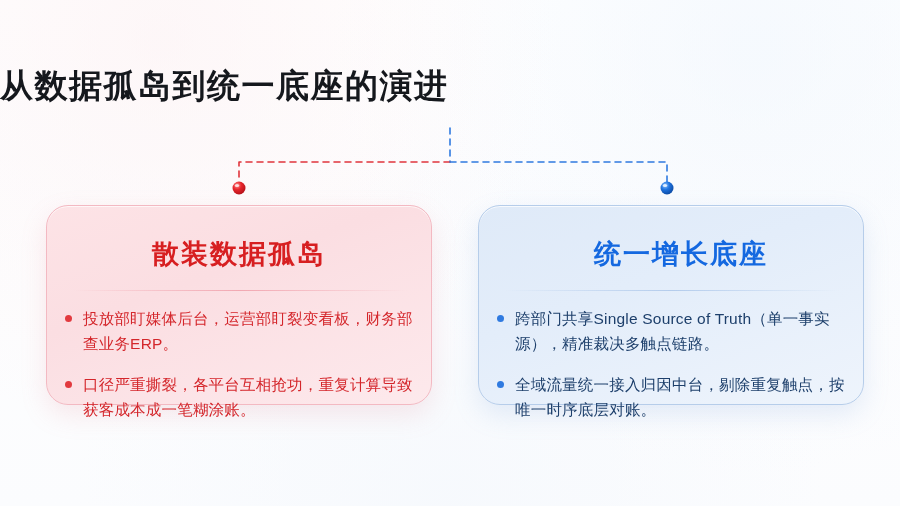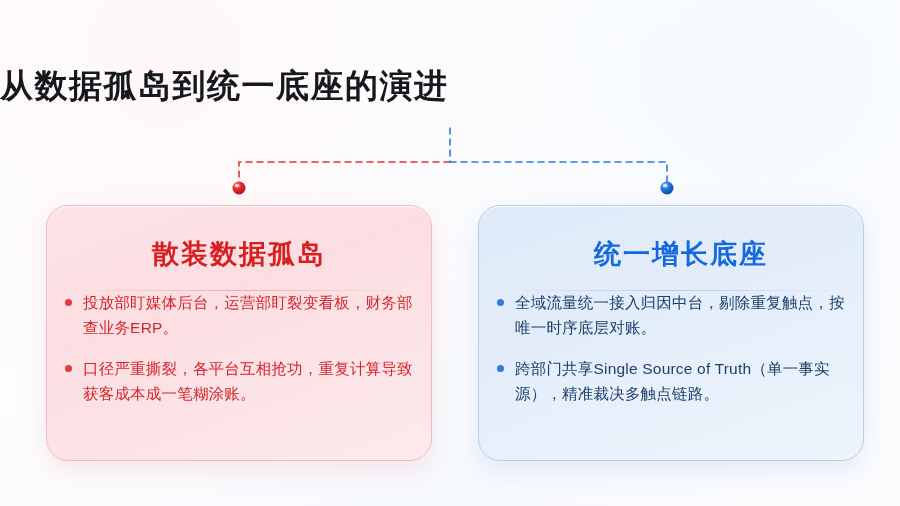--- a/index.html
+++ b/index.html
@@ -48,21 +48,21 @@
     width: 900px;
     height: 80px;
     pointer-events: none;
   }
 
   
   .card {
     position: absolute;
     top: 205px;
     width: 386px;
-    height: 256px;
+    height: 200px;
     border-radius: 22px;
     box-sizing: border-box;
   }
   .card-left {
     left: 46px;
     background: linear-gradient(160deg, #fde3e6 0%, #fbdee2 38%, #fde9ec 100%);
     border: 1.4px solid #f3b9c2;
     box-shadow: 0 10px 26px rgba(226,138,152,0.18), inset 0 1px 0 rgba(255,255,255,0.7);
   }
   .card-right {
@@ -97,21 +97,21 @@
   .card-left .divider {
     background: linear-gradient(90deg, rgba(241,170,180,0) 0%, rgba(238,150,162,0.75) 50%, rgba(241,170,180,0) 100%);
   }
   .card-right .divider {
     background: linear-gradient(90deg, rgba(170,198,232,0) 0%, rgba(160,190,230,0.7) 50%, rgba(170,198,232,0) 100%);
   }
 
   .bullets {
     position: absolute;
     left: 14px;
-    top: 84px;
+    top: 100px;
     width: 358px;
   }
   .bullet {
     position: relative;
     padding-left: 22px;
     margin-bottom: 16px;
     font-size: 15.5px;
     line-height: 1.62;
     letter-spacing: 0.2px;
   }
@@ -180,22 +180,22 @@
       </div>
     </div>
   </div>
 
   <div class="card card-right">
     <div class="card-title">统一增长底座</div>
     <div class="divider"></div>
     <div class="bullets">
       <div class="bullet">
         <span class="dot"></span>
+        <span class="bullet-text">跨部门共享Single Source of Truth（单一事实源），精准裁决多触点链路。</span>
+      </div>
+      <div class="bullet">
+        <span class="dot"></span>
         <span class="bullet-text">全域流量统一接入归因中台，剔除重复触点，按唯一时序底层对账。</span>
-      </div>
-      <div class="bullet">
-        <span class="dot"></span>
-        <span class="bullet-text">跨部门共享Single Source of Truth（单一事实源），精准裁决多触点链路。</span>
       </div>
     </div>
   </div>
 
 </div>
 
 </body></html>

